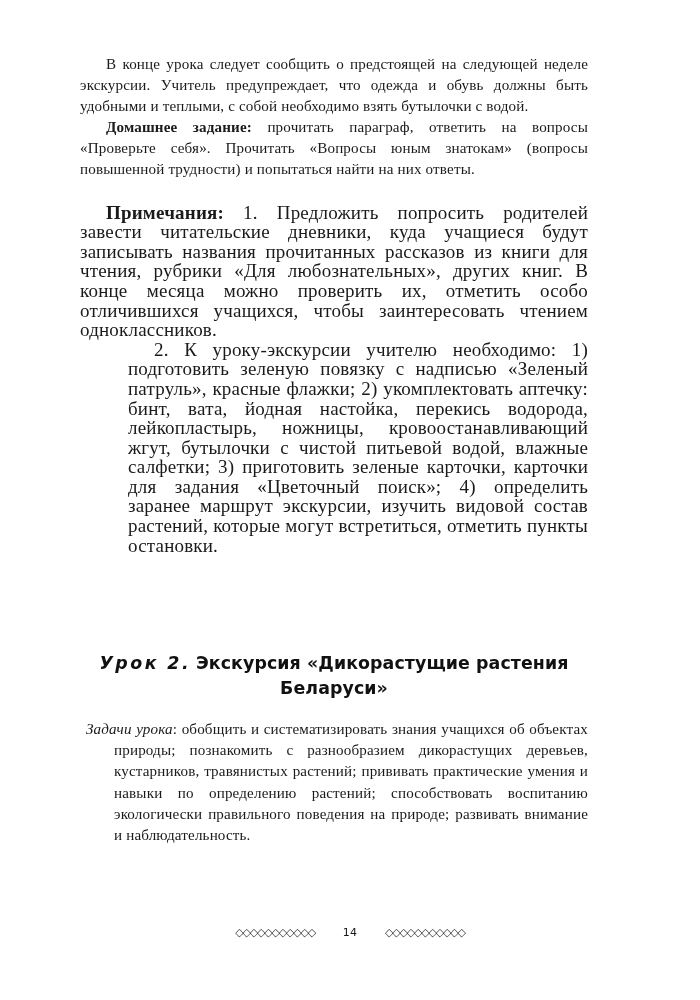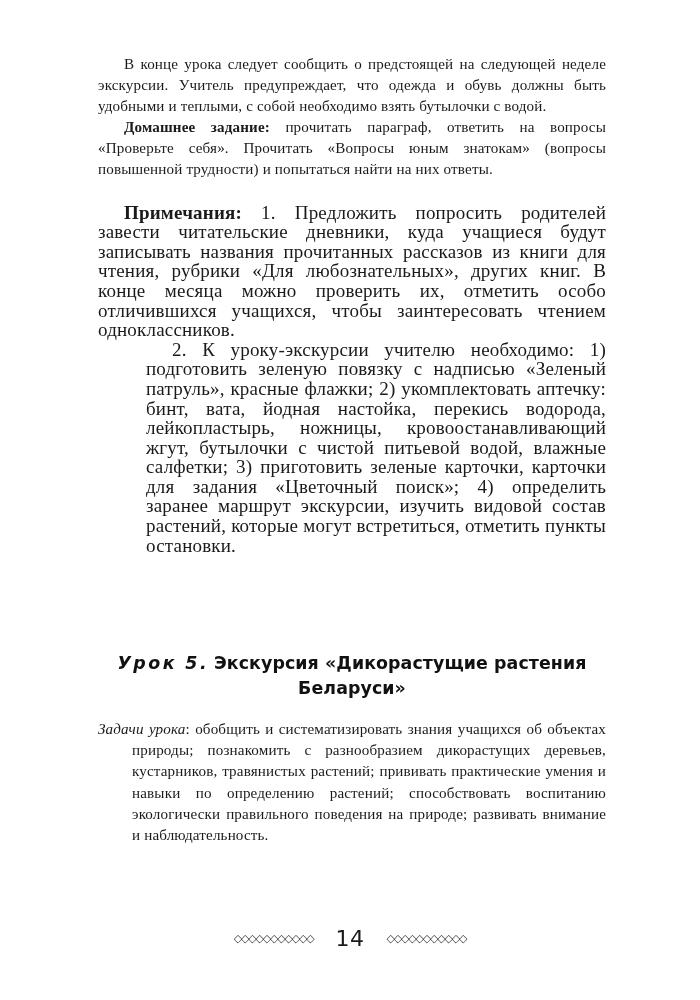--- a/index.html
+++ b/index.html
@@ -18,21 +18,21 @@
   }
   .page {
     position: relative;
     width: 700px;
     height: 1000px;
     box-sizing: border-box;
     padding: 0;
   }
   .content {
     position: absolute;
-    left: 98px;
+    left: 80px;
     top: 54px;
     width: 508px;
   }
 
   
   p {
     margin: 0;
     text-align: justify;
     text-justify: inter-word;
     font-size: 15.1px;
@@ -76,20 +76,21 @@
   
   .hang {
     padding-left: 34px;
     text-indent: -34px;
     text-align: justify;
     font-size: 15.1px;
     line-height: 21.1px;
   }
   .hang .label {
     font-style: italic;
+    margin-left: 6px;
   }
 
   
   .gap-lesson { height: 96px; }
   .gap-after-heading { height: 18px; }
   .gap-sm { height: 8px; }
   .gap-md { height: 26px; }
 
   
   .footer {
@@ -108,21 +109,21 @@
     height: 12px;
     color: #2b2b2b;
     letter-spacing: -1.2px;
     font-size: 11px;
     font-family: "DejaVu Sans", "Liberation Sans", sans-serif;
     line-height: 1;
     user-select: none;
   }
   .page-number {
     font-family: "DejaVu Sans", "Liberation Sans", sans-serif;
-    font-size: 22px;
+    font-size: 11px;
     color: #1a1a1a;
     min-width: 26px;
     text-align: center;
     letter-spacing: 0.02em;
   }
 </style>
 </head>
 <body>
 
 <div class="page">
@@ -136,21 +137,21 @@
     <div class="gap-sm"></div>
 
     <div class="notes">
       <p><b>Примечания:</b><span> 1.</span><span> Предложить попросить родителей завести читательские дневники, куда учащиеся будут записывать названия прочитанных рассказов из книги для чтения, рубрики «Для любознательных», других книг. В конце месяца можно проверить их, отметить особо отличившихся учащихся, чтобы заинтересовать чтением одноклассников.</span></p>
 
       <p><span>2.</span><span> К уроку-экскурсии учителю необходимо: 1) подготовить зеленую повязку с надписью «Зеленый патруль», красные флажки; 2) укомплектовать аптечку: бинт, вата, йодная настойка, перекись водорода, лейкопластырь, ножницы, кровоостанавливающий жгут, бутылочки с чистой питьевой водой, влажные салфетки; 3) приготовить зеленые карточки, карточки для задания «Цветочный поиск»; 4) определить заранее маршрут экскурсии, изучить видовой состав растений, которые могут встретиться, отметить пункты остановки.</span></p>
     </div>
 
     <div class="gap-lesson"></div>
 
-    <h2 class="lesson-heading"><span class="lesson-no">Урок 5.</span><span>Экскурсия «Дикорастущие растения Беларуси»</span></h2>
+    <h2 class="lesson-heading"><span class="lesson-no">Урок 2.</span><span>Экскурсия «Дикорастущие растения Беларуси»</span></h2>
 
     <div class="gap-after-heading"></div>
 
     <p class="hang"><span class="label">Задачи урока</span><span>: обобщить и систематизировать знания учащихся об объектах природы; познакомить с разнообразием дикорастущих деревьев, кустарников, травянистых растений; прививать практические умения и навыки по определению растений; способствовать воспитанию экологически правильного поведения на природе; развивать внимание и наблюдательность.</span></p>
 
 
     <div class="gap-md"></div>
 
 
   </div>

